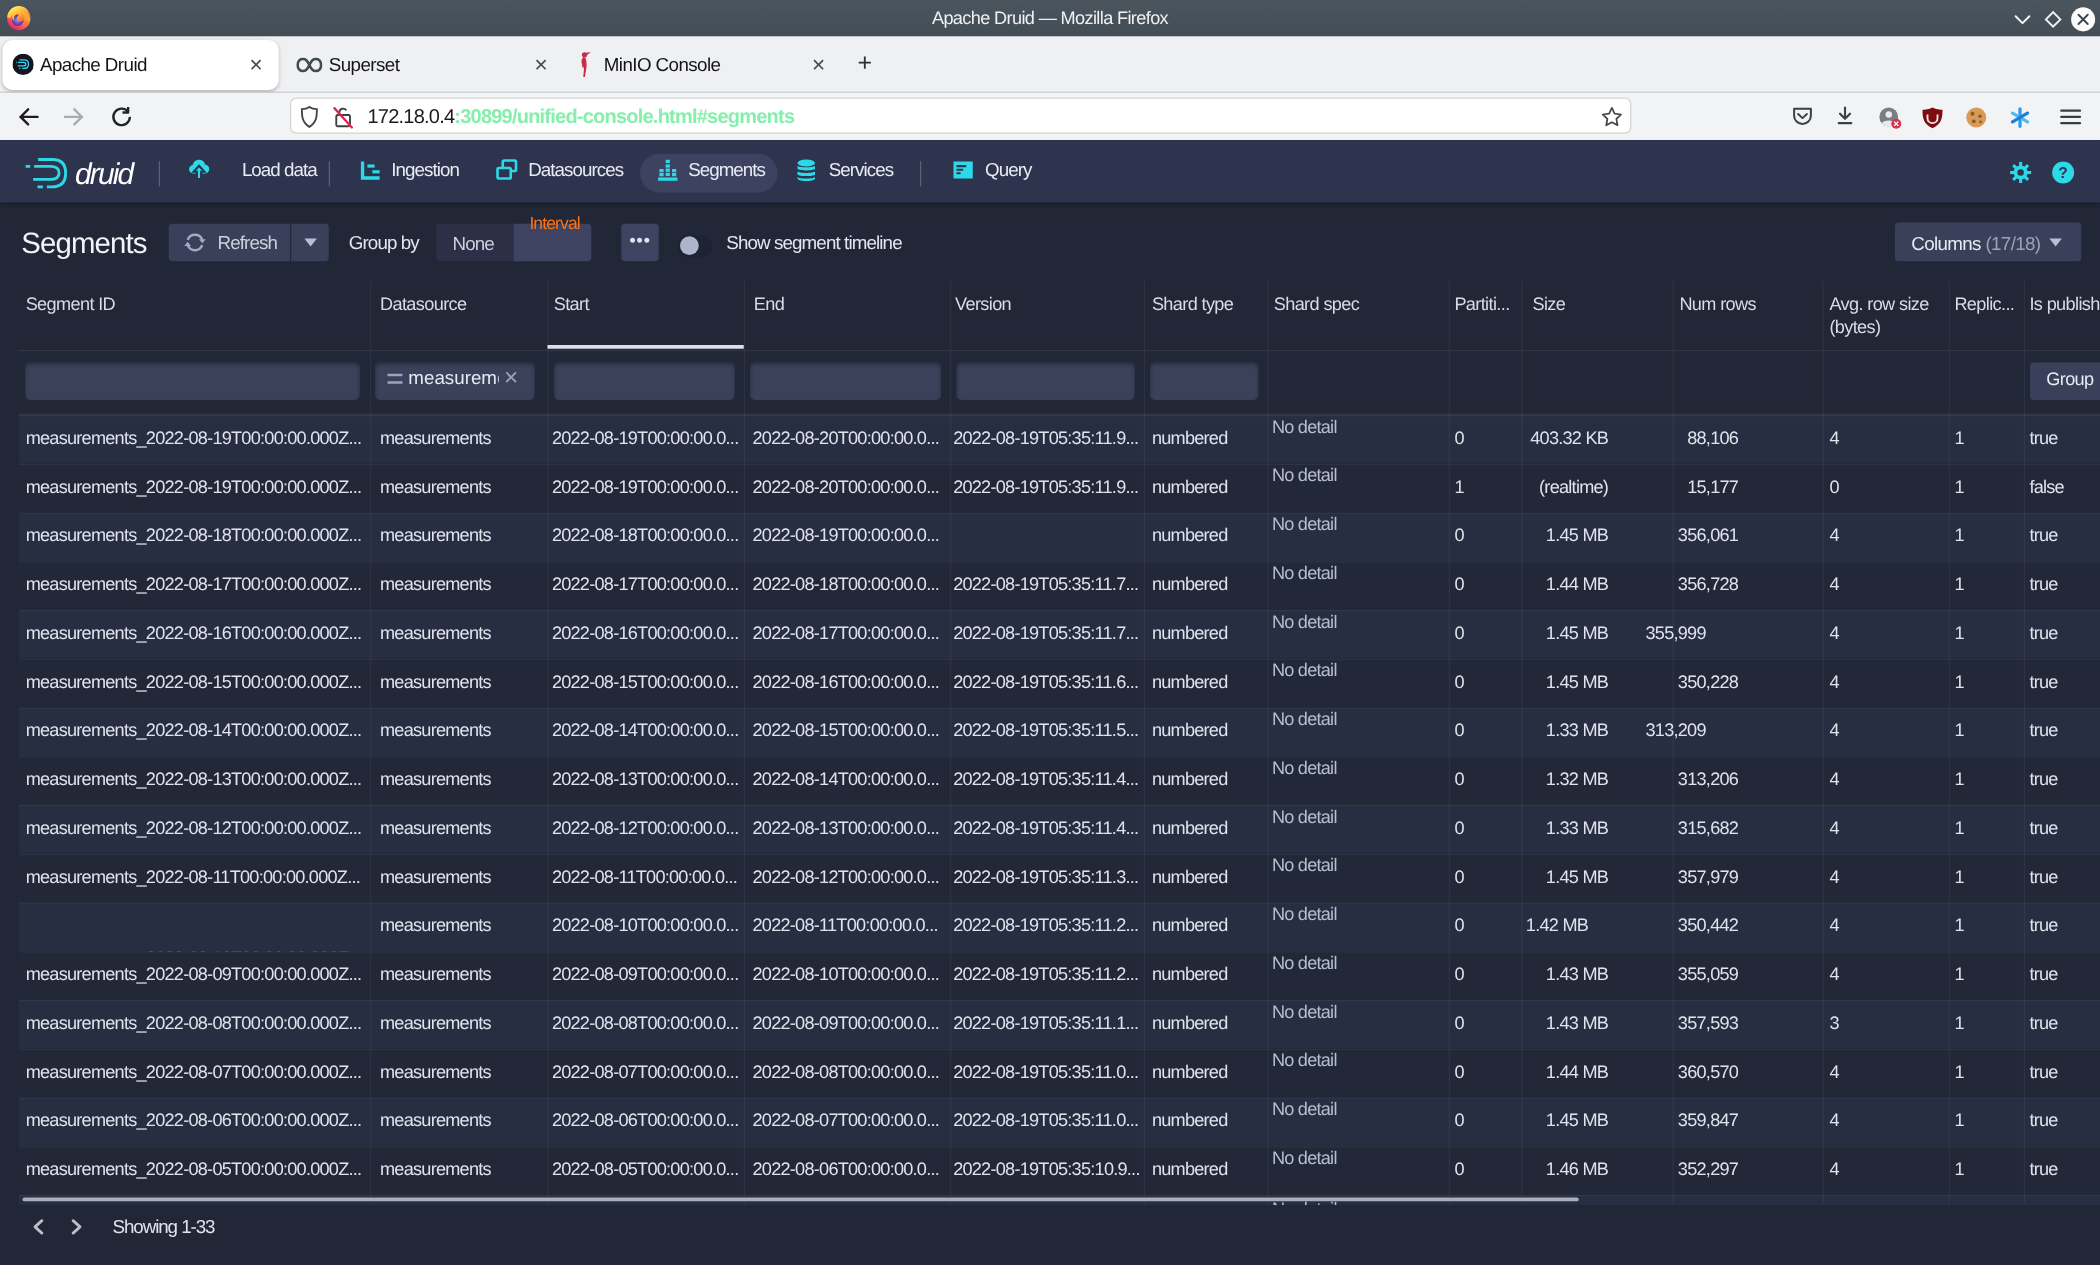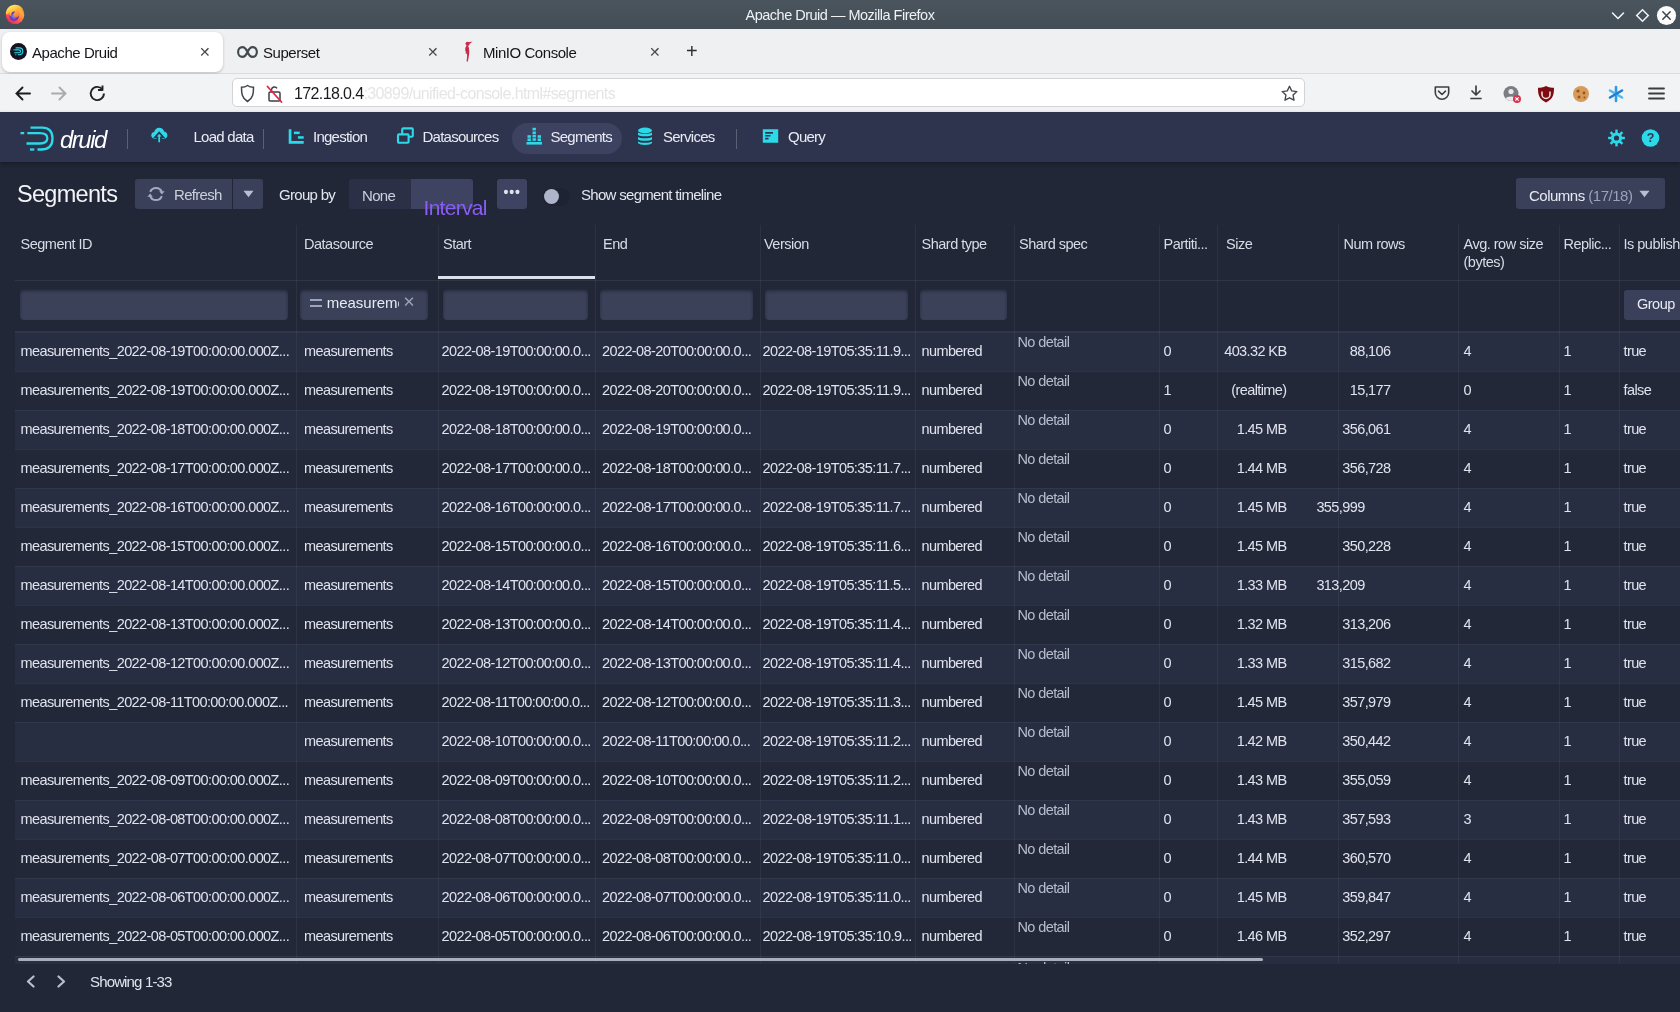--- a/index.html
+++ b/index.html
@@ -6,21 +6,21 @@
 .abs{position:absolute;}
 
 #titlebar{left:0;top:0;width:1680px;height:29px;background:linear-gradient(#4b555e,#434d56);}
 #titletext{width:100%;top:7px;text-align:center;font-size:14.5px;letter-spacing:-0.5px;color:#eff1f3;}
 #tabbar{left:0;top:29px;width:1680px;height:45px;background:#eef0f2;border-bottom:1px solid #dadcde;}
 #activetab{left:2px;top:31.5px;width:221px;height:40px;background:#ffffff;border-radius:8px;box-shadow:0 1px 3px rgba(0,0,0,0.22);}
 .tabtxt{font-size:15px;letter-spacing:-0.45px;color:#15141a;top:43.5px;}
 .tabx{font-size:14px;color:#4a4a4f;top:44px;}
 #urlrow{left:0;top:74px;width:1680px;height:38px;background:#f2f3f4;}
 #urlbox{left:231.5px;top:77.5px;width:1073px;height:29px;background:#ffffff;border:1px solid #d4d4d6;border-radius:5px;}
-.url1{color:#1c1c1e;}.url2{color:#e5e5e5;}
+.url1{color:#1c1c1e;}.url2{color:#86efac;font-weight:bold;}
 #urltext{left:294px;top:84.5px;font-size:16px;letter-spacing:-0.62px;}
 
 #nav{left:0;top:112px;width:1680px;height:50px;background:#2f344e;box-shadow:0 2px 4px rgba(10,12,20,0.4);}
 .navtxt{top:128px;font-size:15px;letter-spacing:-0.75px;color:#e9ebf3;}
 .navsep{top:129px;width:1px;height:20px;background:rgba(255,255,255,0.22);}
 #navpill{left:512px;top:123px;width:110px;height:31px;background:#3d4260;border-radius:16px;}
 #pagetitle{left:17px;top:181px;font-size:23.5px;letter-spacing:-0.7px;color:#f2f4f8;}
 .btn{background:#3a4059;border-radius:3px;}
 .btntxt{font-size:15px;letter-spacing:-0.7px;color:#ccd0dd;}
 .ctl{font-size:15px;letter-spacing:-0.7px;color:#e3e6f0;}
@@ -249,21 +249,21 @@
 </g>
   </svg>
 <div class="abs btntxt" style="left:174px;top:185.5px;">Refresh</div>
 <svg class="abs" style="left:242.5px;top:190px" width="11" height="8" viewBox="0 0 11 8">
     <path d="M0.5 0.8 H 10.5 L5.5 7.2 Z" fill="#b9bfd2"></path>
   </svg>
 <div class="abs ctl" style="left:279px;top:186px;">Group by</div>
 <div class="abs" style="left:349px;top:179px;width:62px;height:30px;border-radius:3px 0 0 3px;background:#2b3047;"></div>
 <div class="abs" style="left:411px;top:179px;width:61.5px;height:30px;border-radius:0 3px 3px 0;background:#3d4360;"></div>
 <div class="abs" style="left:362px;top:186.5px;color:#ccd0dd;font-size:15px;letter-spacing:-0.7px;">None</div>
-<div class="abs" style="left:423.5px;top:196px;color:#8b5cf6;font-size:21px;letter-spacing:-0.7px;">Interval</div>
+<div class="abs" style="left:423.5px;top:170px;color:#f97316;font-size:14px;letter-spacing:-0.7px;">Interval</div>
 <div class="abs btn" style="left:497px;top:179px;width:30px;height:30px;background:#3d4360;"></div>
 <div class="abs" style="left:503.5px;top:183.5px;color:#dfe3ee;font-size:14px;letter-spacing:0.8px;font-weight:bold;">•••</div>
 <div class="abs" style="left:542px;top:187.5px;width:28px;height:18px;border-radius:9px;background:#1e2333;"></div>
 <div class="abs" style="left:543.5px;top:189px;width:15px;height:15px;border-radius:50%;background:#aeb5ca;"></div>
 <div class="abs ctl" style="left:581px;top:186px;">Show segment timeline</div>
 <div class="abs btn" style="left:1515.5px;top:178px;width:149px;height:31px;"></div>
 <div class="abs" style="left:1529px;top:186.5px;font-size:15px;letter-spacing:-0.5px;color:#e8eaf2;">Columns <span style="color:#9aa2b8">(17/18)</span></div>
 <svg class="abs" style="left:1639px;top:190px" width="11" height="8" viewBox="0 0 11 8">
     <path d="M0.5 0.8 H 10.5 L5.5 7.2 Z" fill="#b9bfd2"></path>
   </svg>
@@ -450,21 +450,21 @@
   </div>
 <div class="abs row rodd" style="top:721.5px;">
     <span class="abs cell" style="left:5.5px;top:11px;margin-top:26px;">measurements_2022-08-10T00:00:00.000Z...</span>
     <span class="abs cell" style="left:289px;top:11px;">measurements</span>
     <span class="abs cell" style="left:426.5px;top:11px;">2022-08-10T00:00:00.0...</span>
     <span class="abs cell" style="left:587px;top:11px;">2022-08-11T00:00:00.0...</span>
     <span class="abs cell" style="left:747.5px;top:11px;">2022-08-19T05:35:11.2...</span>
     <span class="abs cell" style="left:906.5px;top:11px;">numbered</span>
     <span class="abs cell" style="left:1002.5px;top:2px;color:#b6bdcd;">No detail</span>
     <span class="abs cell" style="left:1148.5px;top:11px;">0</span>
-    <span class="abs cell" style="left:1151.5px;width:120px;top:11px;text-align:right;">1.42 MB</span>
+    <span class="abs cell" style="left:1151.5px;width:104px;top:11px;text-align:right;">1.42 MB</span>
     <span class="abs cell" style="left:1275.5px;width:100px;top:11px;text-align:right;">350,442</span>
     <span class="abs cell" style="left:1448.5px;top:11px;">4</span>
     <span class="abs cell" style="left:1548.5px;top:11px;">1</span>
     <span class="abs cell" style="left:1608.5px;top:11px;">true</span>
   </div>
 <div class="abs row" style="top:760.5px;">
     <span class="abs cell" style="left:5.5px;top:11px;">measurements_2022-08-09T00:00:00.000Z...</span>
     <span class="abs cell" style="left:289px;top:11px;">measurements</span>
     <span class="abs cell" style="left:426.5px;top:11px;">2022-08-09T00:00:00.0...</span>
     <span class="abs cell" style="left:587px;top:11px;">2022-08-10T00:00:00.0...</span>

